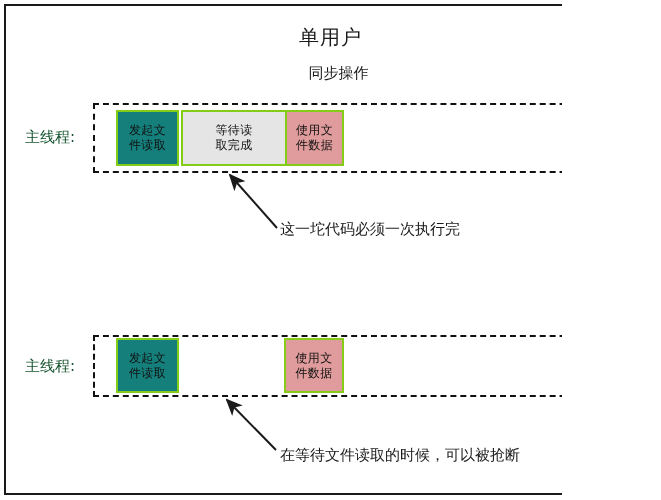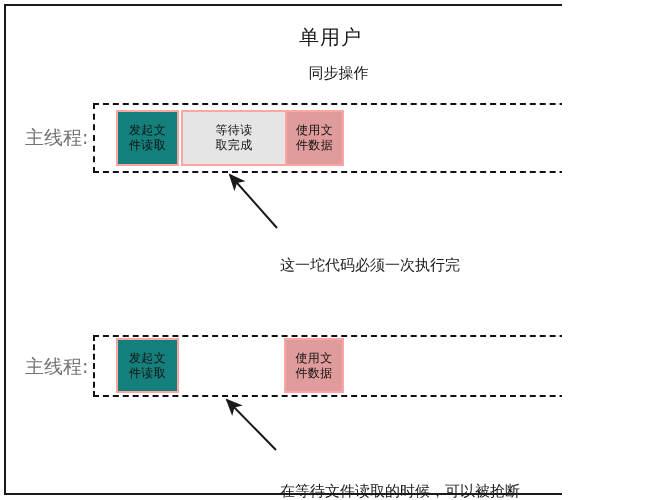--- a/index.html
+++ b/index.html
@@ -42,52 +42,51 @@
     position: absolute;
     left: 0;
     width: 661px;
     text-align: center;
     color: #1a1a1a;
     font-size: 15px;
     line-height: 18px;
   }
   .thread-label {
     position: absolute;
-    color: #737373;
-    font-size: 19px;
+    color: #14532d;
+    font-size: 15px;
     line-height: 18px;
     white-space: nowrap;
   }
   .track {
     position: absolute;
     box-sizing: border-box;
     border: 2px dashed #111111;
     background: #ffffff;
   }
   .block {
     position: absolute;
     box-sizing: border-box;
-    border: 2px solid #fca5a5;
+    border: 2px solid #84cc16;
     display: flex;
     align-items: center;
     justify-content: center;
     text-align: center;
     font-size: 12px;
     line-height: 15px;
     color: #111111;
     white-space: pre-line;
     letter-spacing: 0.3px;
   }
   .annot {
     position: absolute;
     color: #1a1a1a;
     font-size: 15px;
     line-height: 19px;
     white-space: nowrap;
-    margin-top: 36px;
   }
   .arrow-layer {
     position: absolute;
     left: 0;
     top: 0;
     width: 661px;
     height: 500px;
     pointer-events: none;
   }
 </style>

